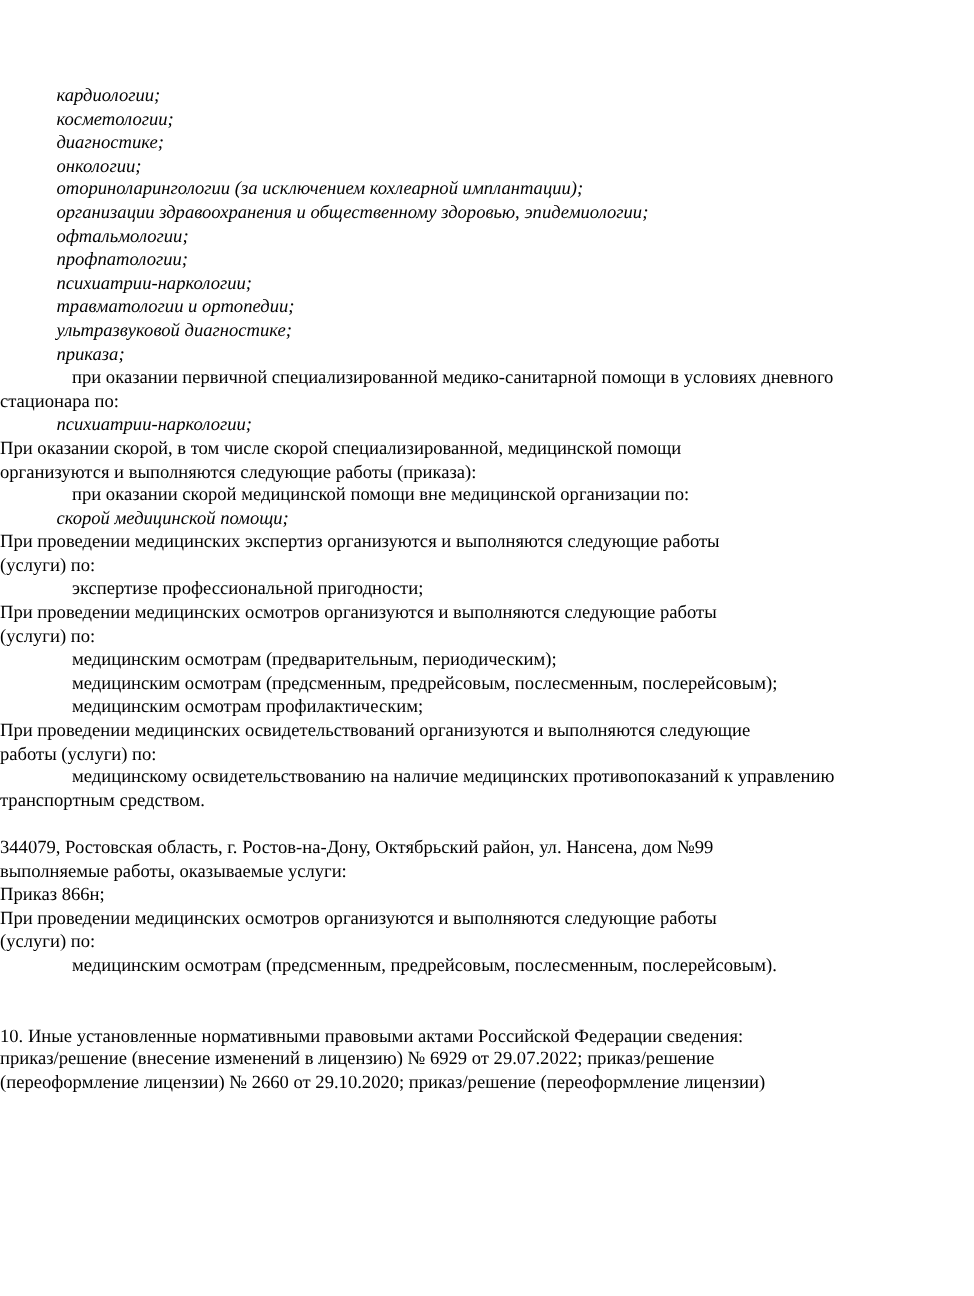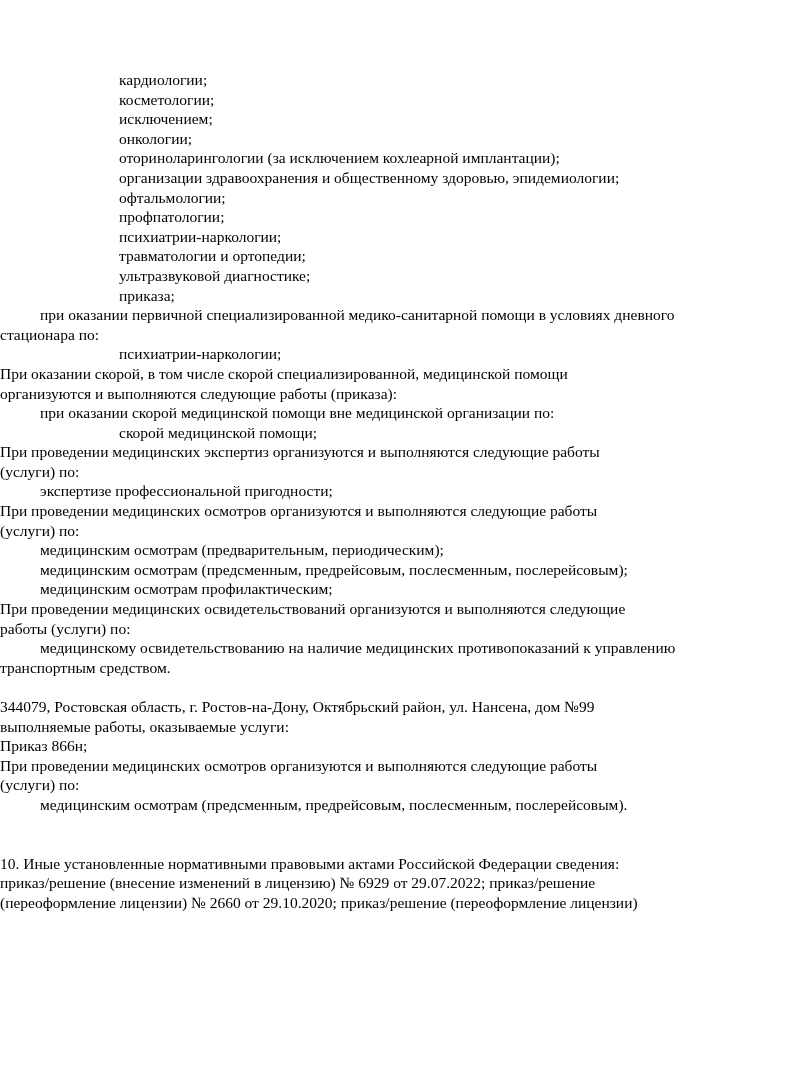--- a/index.html
+++ b/index.html
@@ -20,31 +20,31 @@
     left: 0;
     width: 812px;
     font-family: "Liberation Serif", "DejaVu Serif", serif;
     font-size: 15.5px;
     line-height: 19.6px;
     color: #000000;
   }
   .line {
     white-space: nowrap;
   }
-  .line.indent-1 { padding-left: 40px; }
-  .line.indent-2 { padding-left: 119px; }
+  .line.indent-1 { padding-left: 60px; }
+  .line.indent-2 { padding-left: 47px; font-style: italic; }
 </style>
 </head>
 <body>
 
 <div class="page">
   <div class="doc">
       <div class="line indent-2">кардиологии;</div>
       <div class="line indent-2">косметологии;</div>
-      <div class="line indent-2">исключением;</div>
+      <div class="line indent-2">диагностике;</div>
       <div class="line indent-2">онкологии;</div>
       <div class="line indent-2">оториноларингологии (за исключением кохлеарной имплантации);</div>
       <div class="line indent-2">организации здравоохранения и общественному здоровью, эпидемиологии;</div>
       <div class="line indent-2">офтальмологии;</div>
       <div class="line indent-2">профпатологии;</div>
       <div class="line indent-2">психиатрии-наркологии;</div>
       <div class="line indent-2">травматологии и ортопедии;</div>
       <div class="line indent-2">ультразвуковой диагностике;</div>
       <div class="line indent-2">приказа;</div>
       <div class="line indent-1">при оказании первичной специализированной медико-санитарной помощи в условиях дневного</div>

